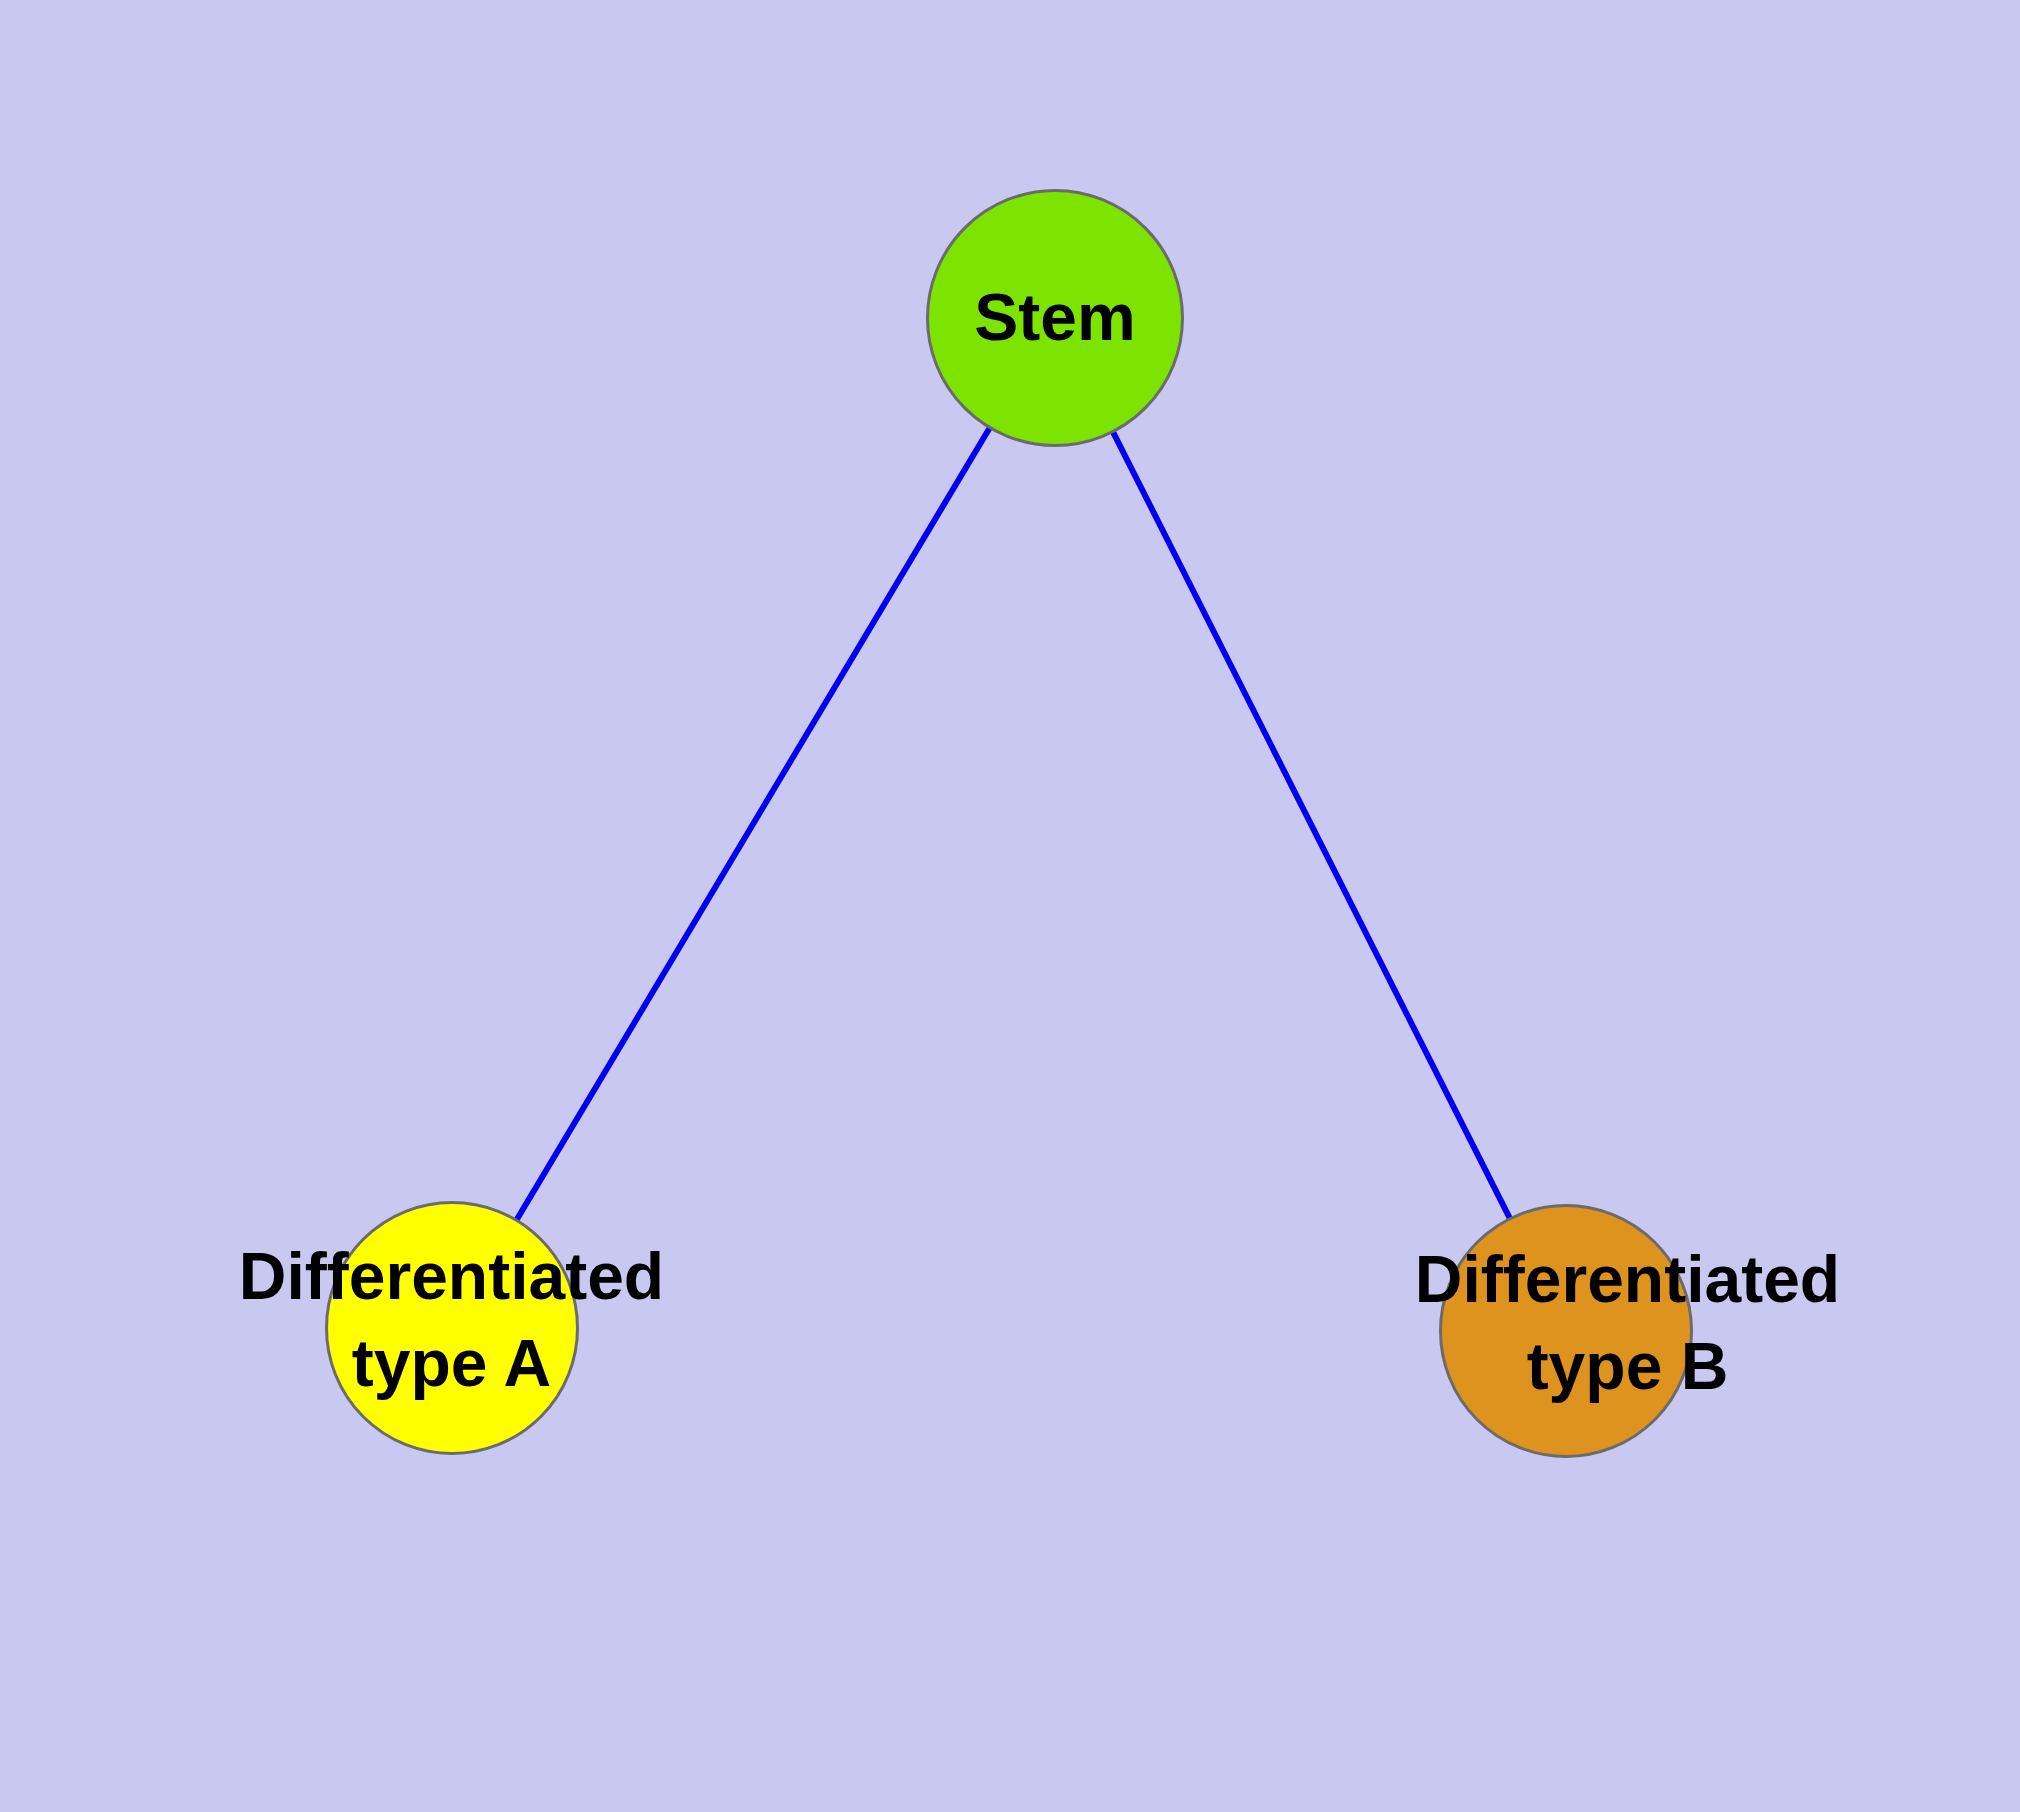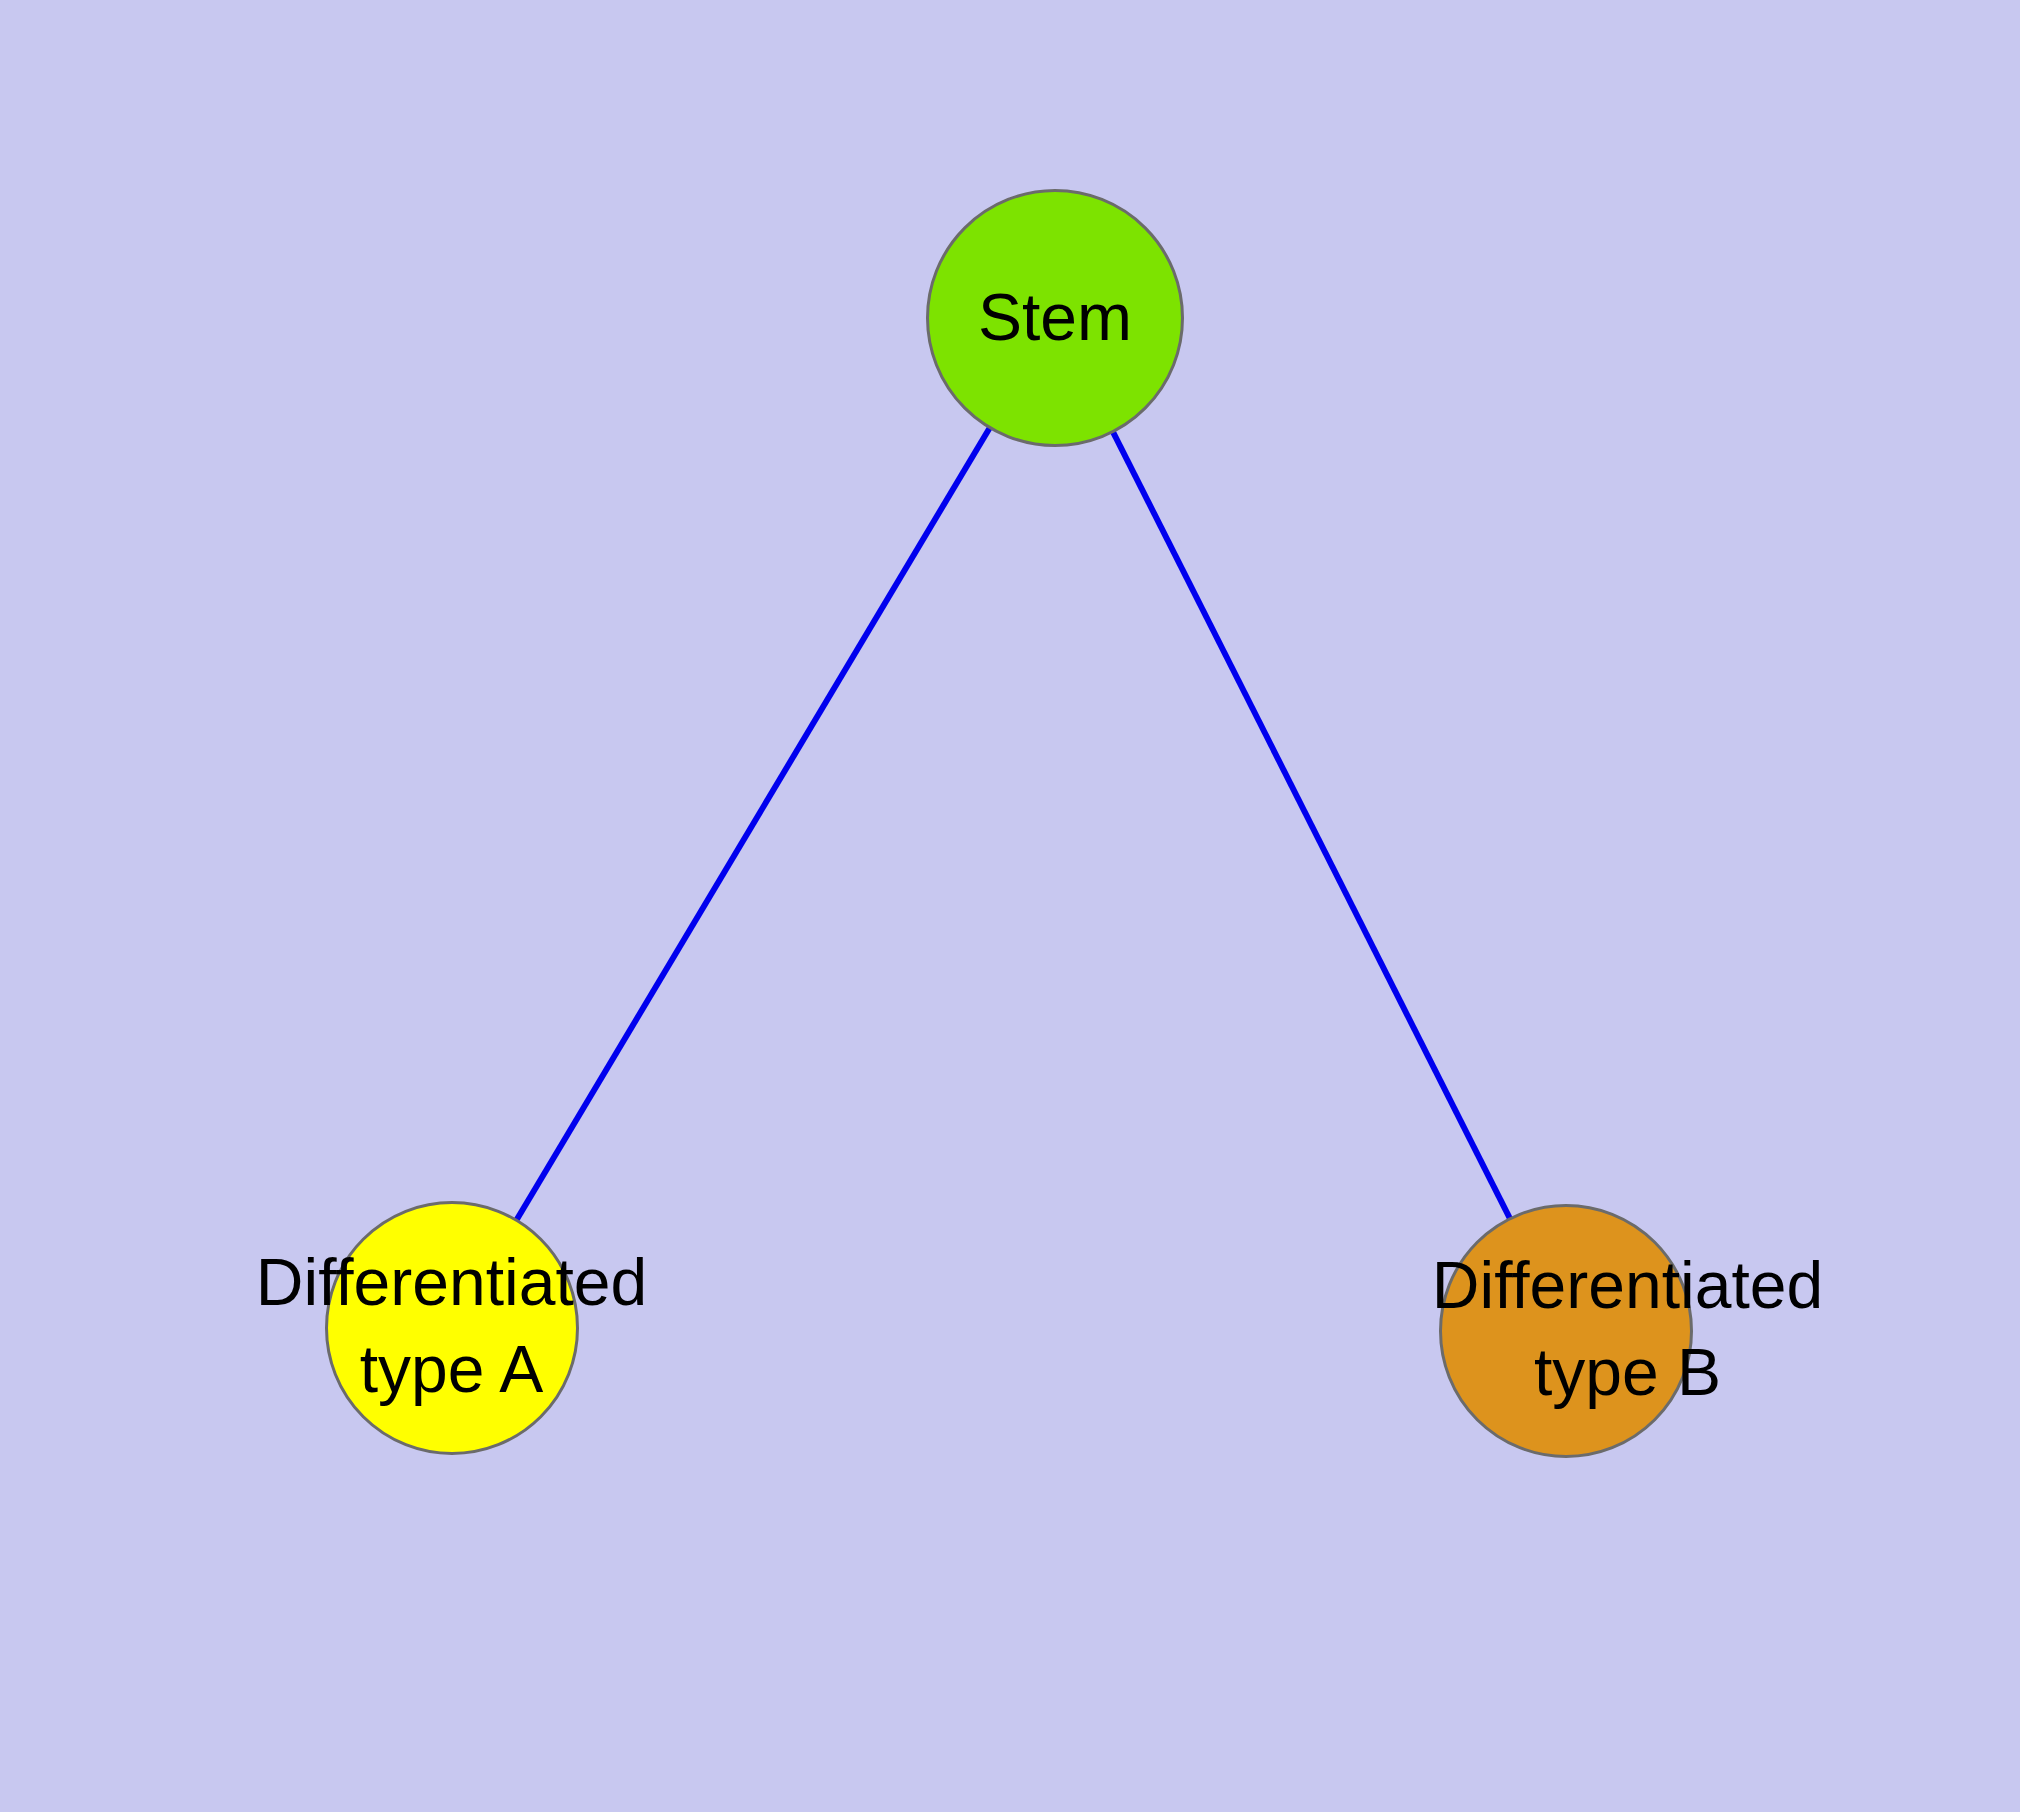--- a/index.html
+++ b/index.html
@@ -42,32 +42,32 @@
     height: 254px;
   }
   .node-type-b {
     left: 1439px;
     top: 1204px;
     width: 254px;
     height: 254px;
   }
   .node-label {
     font-size: 66px;
-    font-weight: normal;
+    font-weight: bold;
     color: #000000;
     text-align: center;
     line-height: 1.32;
     white-space: pre-line;
   }
   .floating-label {
     position: absolute;
     width: 593px;
     height: 186px;
     display: flex;
-    align-items: center;
+    align-items: flex-start;
     justify-content: center;
   }
   .label-type-a {
     left: 155px;
     top: 1233px;
   }
   .label-type-b {
     left: 1331px;
     top: 1236px;
   }

